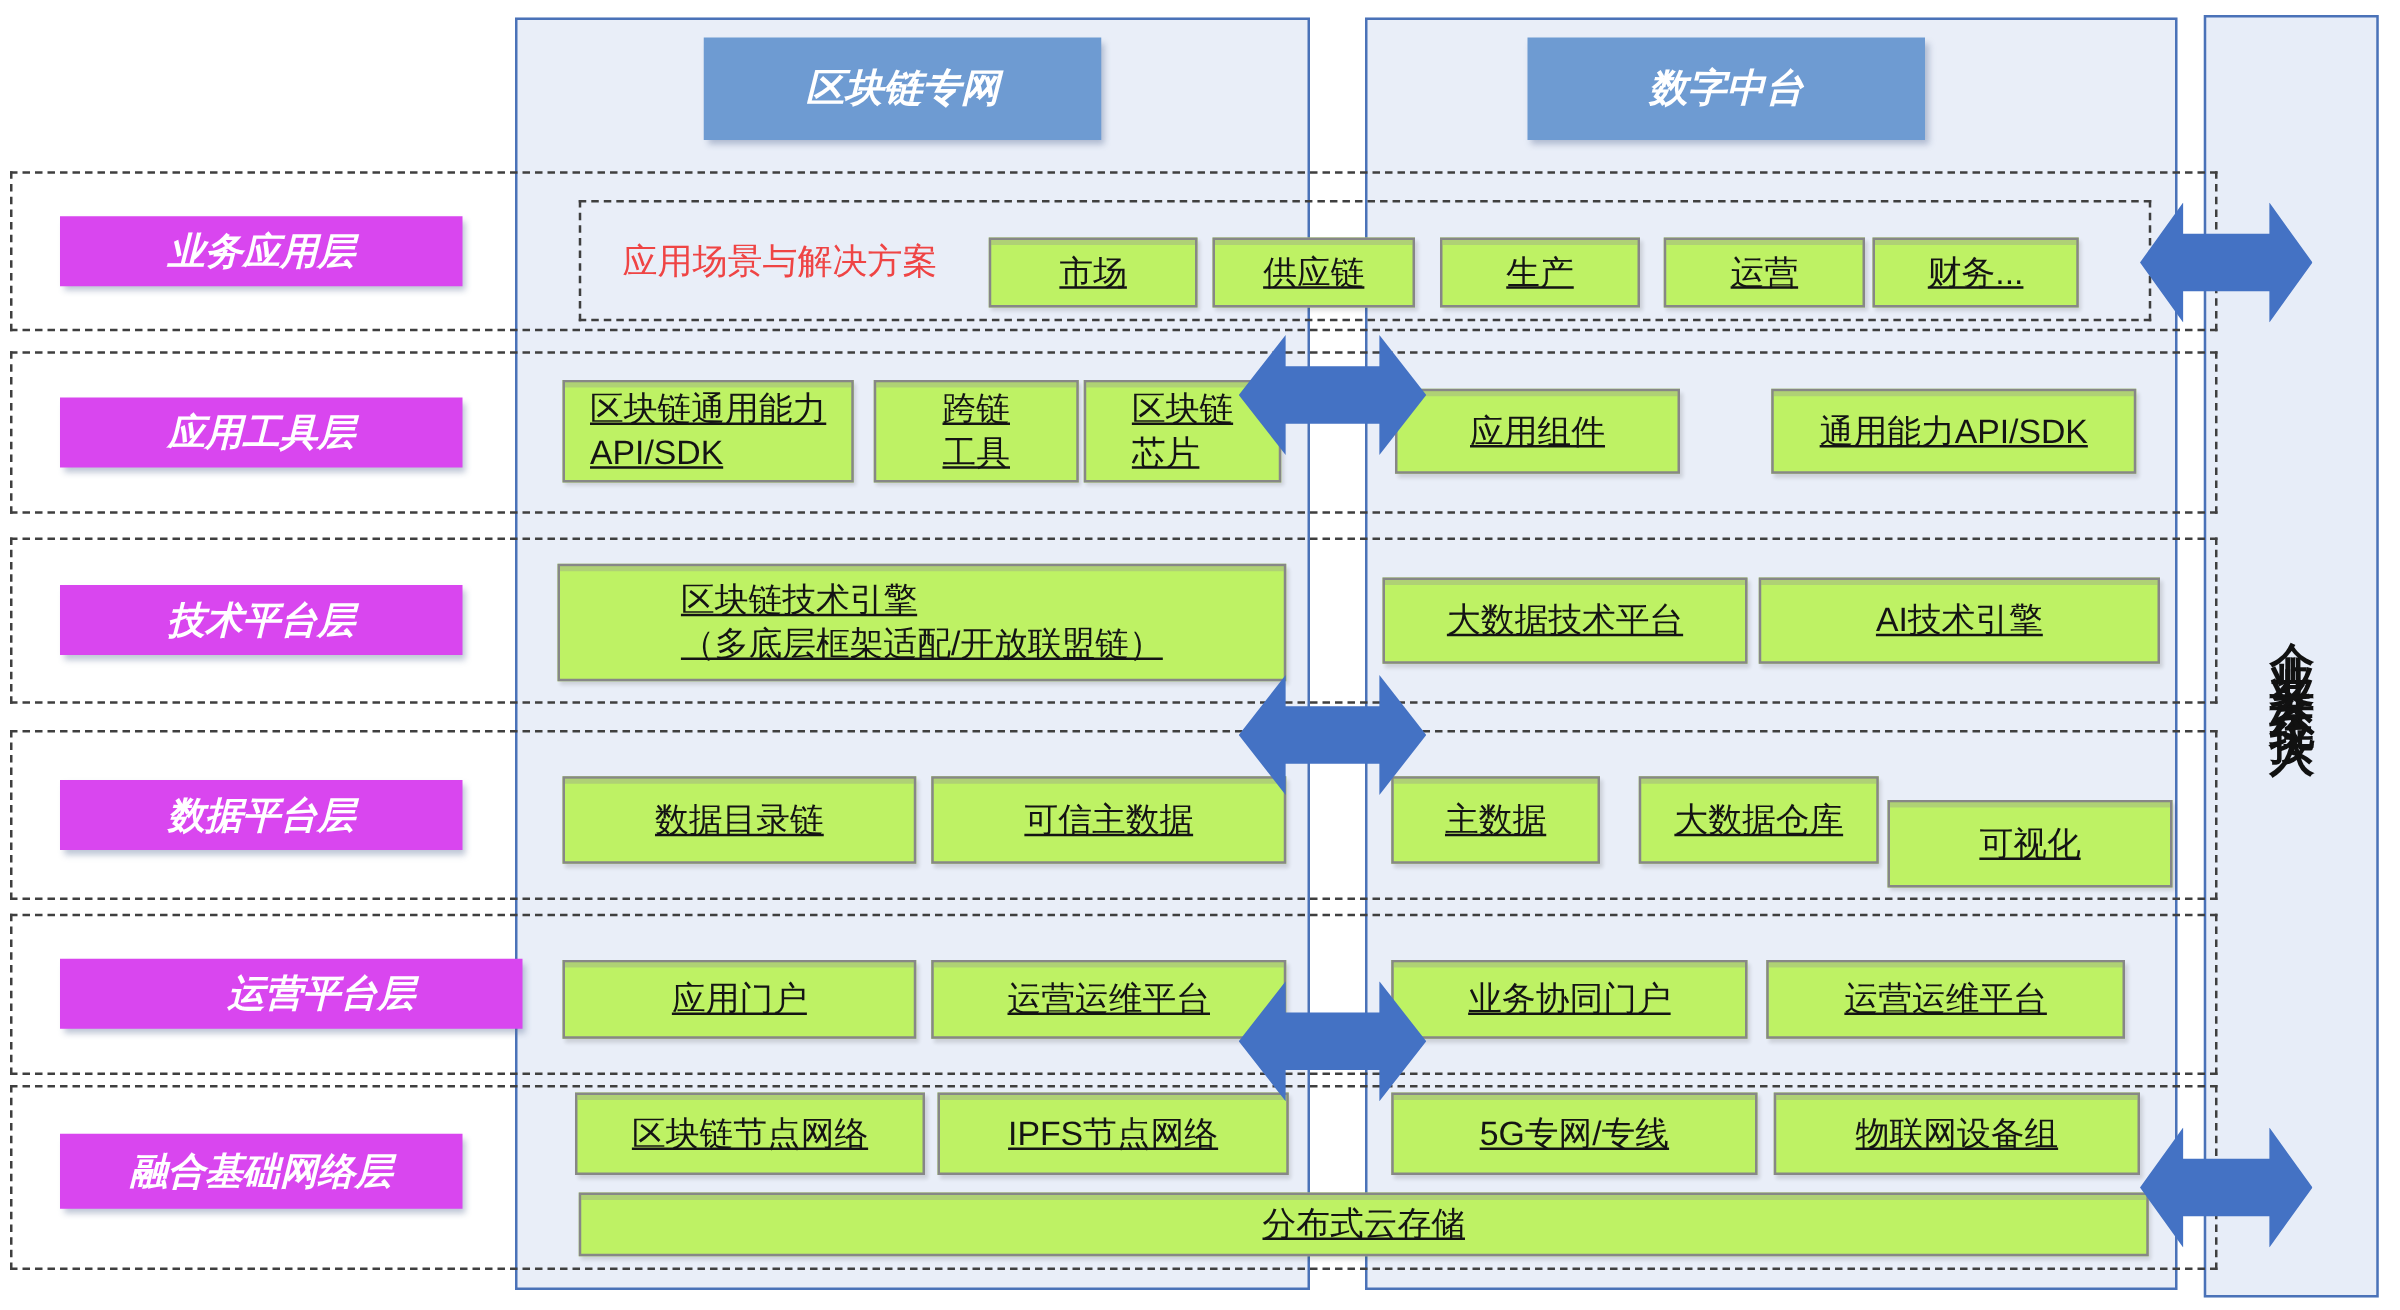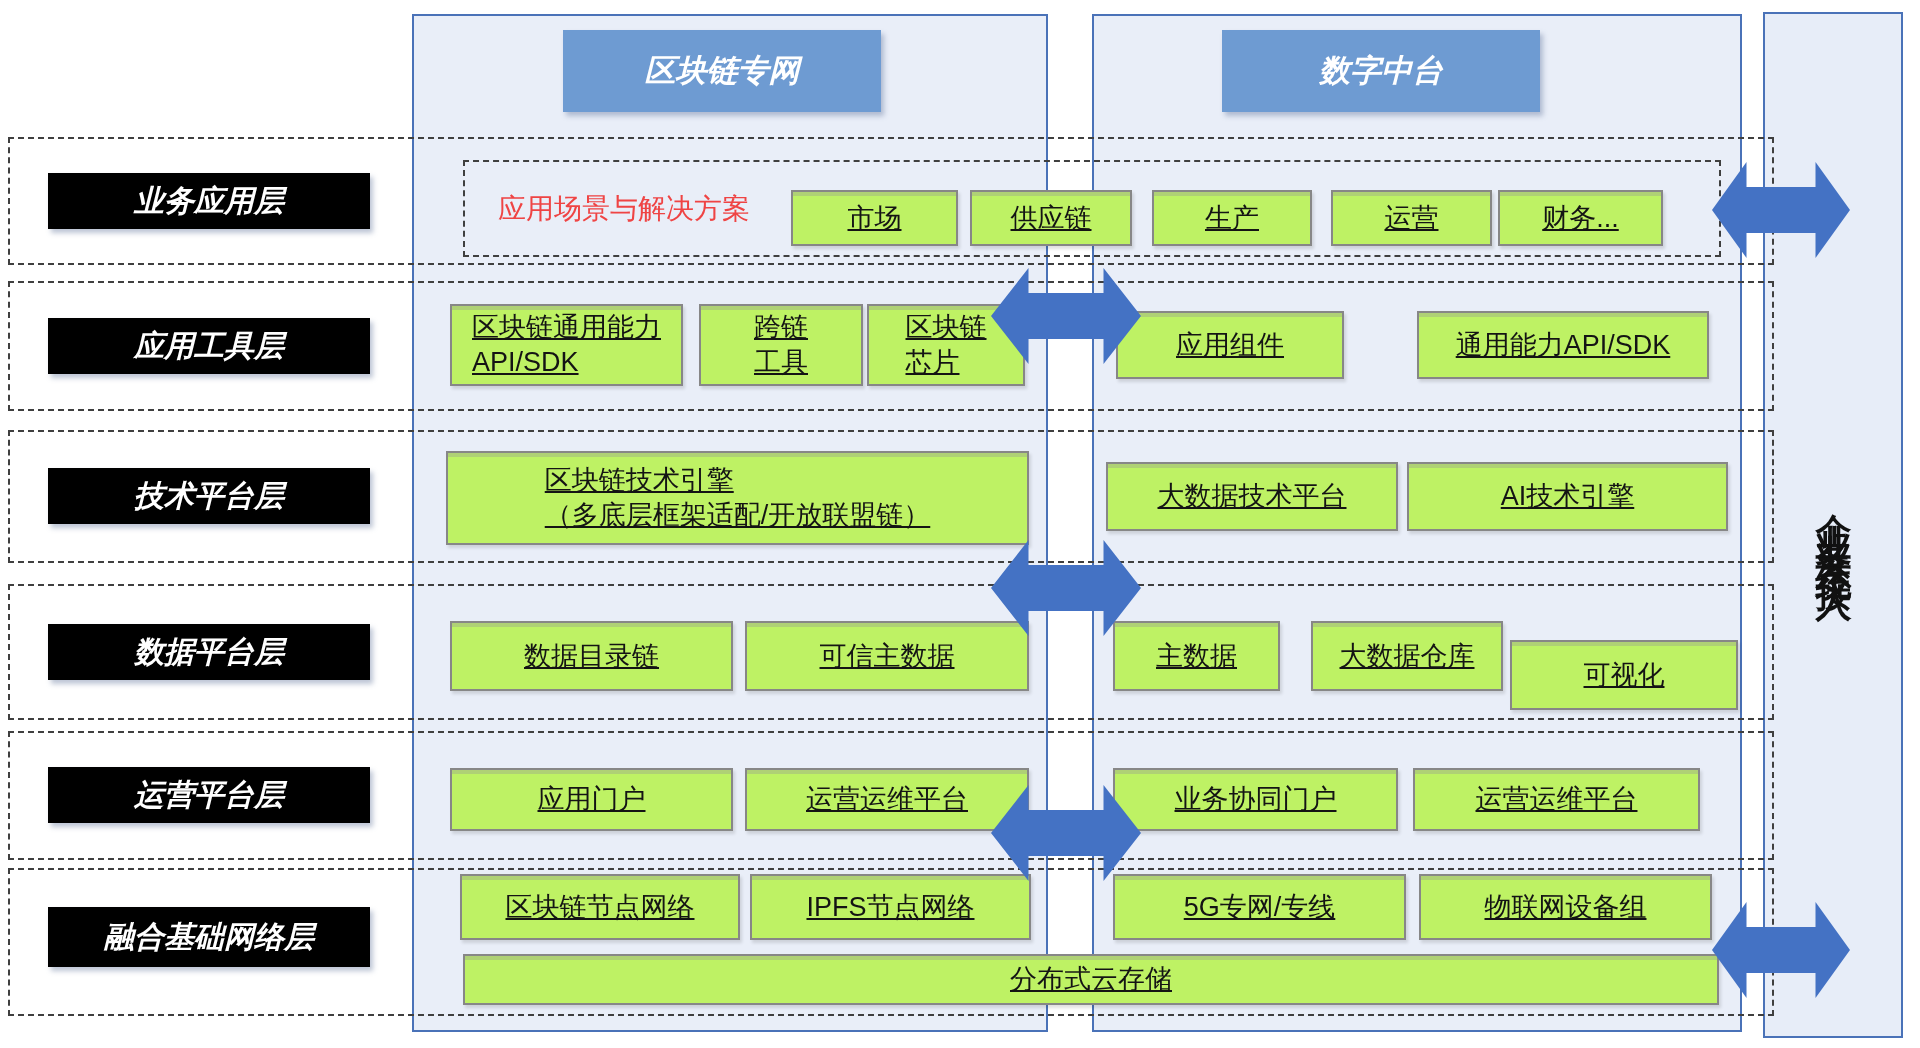--- a/index.html
+++ b/index.html
@@ -23,21 +23,21 @@
     position:absolute;background:#6e9bd2;color:#ffffff;z-index:3;
     display:flex;align-items:center;justify-content:center;
     font-size:31px;font-weight:bold;font-style:italic;
     box-shadow:3px 4px 5px rgba(90,110,150,.40);
   }
   .band{
     position:absolute;border:2.5px dashed #3f3f3f;box-sizing:border-box;
     z-index:2;background:transparent;
   }
   .laylab{
-    position:absolute;background:#000000;color:#ffffff;z-index:3;
+    position:absolute;background:#d946ef;color:#ffffff;z-index:3;
     display:flex;align-items:center;justify-content:center;
     font-size:30px;font-weight:bold;font-style:italic;
     box-shadow:3px 4px 5px rgba(90,110,150,.40);
   }
   .innerdash{
     position:absolute;border:2.5px dashed #3f3f3f;box-sizing:border-box;z-index:2;
   }
   .wbox{
     position:absolute;background:#bef264;border:2px solid #878787;box-sizing:border-box;
     z-index:3;display:flex;align-items:center;justify-content:center;text-align:left;
@@ -74,21 +74,21 @@
   <div class="band" style="left:8px;top:281px;width:1766px;height:130px;"></div>
   <div class="band" style="left:8px;top:430px;width:1766px;height:133px;"></div>
   <div class="band" style="left:8px;top:584px;width:1766px;height:136px;"></div>
   <div class="band" style="left:8px;top:731px;width:1766px;height:129px;"></div>
   <div class="band" style="left:8px;top:868px;width:1766px;height:148px;"></div>
 
   <div class="laylab" style="left:48px;top:173px;width:322px;height:56px;">业务应用层</div>
   <div class="laylab" style="left:48px;top:318px;width:322px;height:56px;">应用工具层</div>
   <div class="laylab" style="left:48px;top:468px;width:322px;height:56px;">技术平台层</div>
   <div class="laylab" style="left:48px;top:624px;width:322px;height:56px;">数据平台层</div>
-  <div class="laylab" style="left:48px;top:767px;width:322px;height:56px;">运营平台层</div>
+  <div class="laylab" style="left:48px;top:767px;width:322px;height:56px;padding-left:48px;">运营平台层</div>
   <div class="laylab" style="left:48px;top:907px;width:322px;height:60px;">融合基础网络层</div>
 
   <div class="innerdash" style="left:463px;top:160px;width:1258px;height:97px;"></div>
   <div class="grouplab" style="left:498px;top:160px;height:97px;">应用场景与解决方案</div>
   <div class="wbox" style="left:791px;top:190px;width:167px;height:56px;">市场</div>
   <div class="wbox" style="left:970px;top:190px;width:162px;height:56px;">供应链</div>
   <div class="wbox" style="left:1152px;top:190px;width:160px;height:56px;">生产</div>
   <div class="wbox" style="left:1331px;top:190px;width:161px;height:56px;">运营</div>
   <div class="wbox" style="left:1498px;top:190px;width:165px;height:56px;">财务...</div>
 

